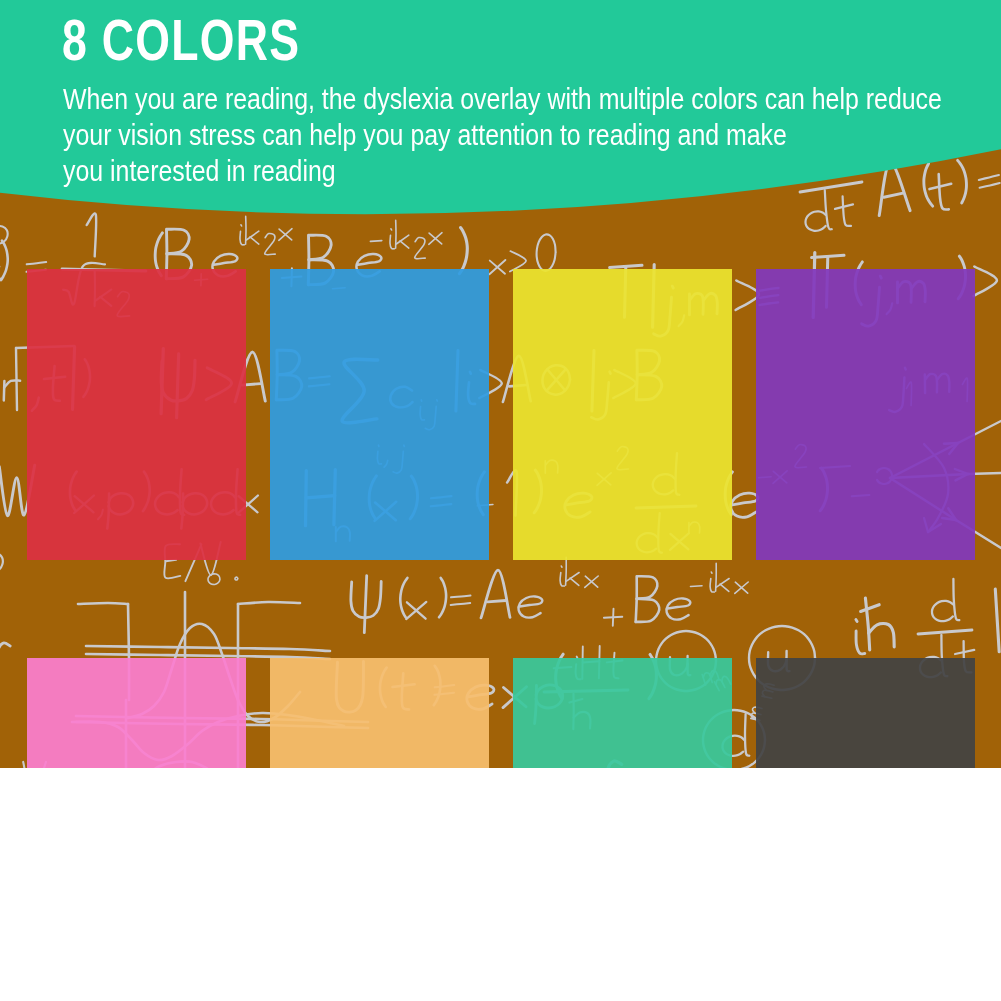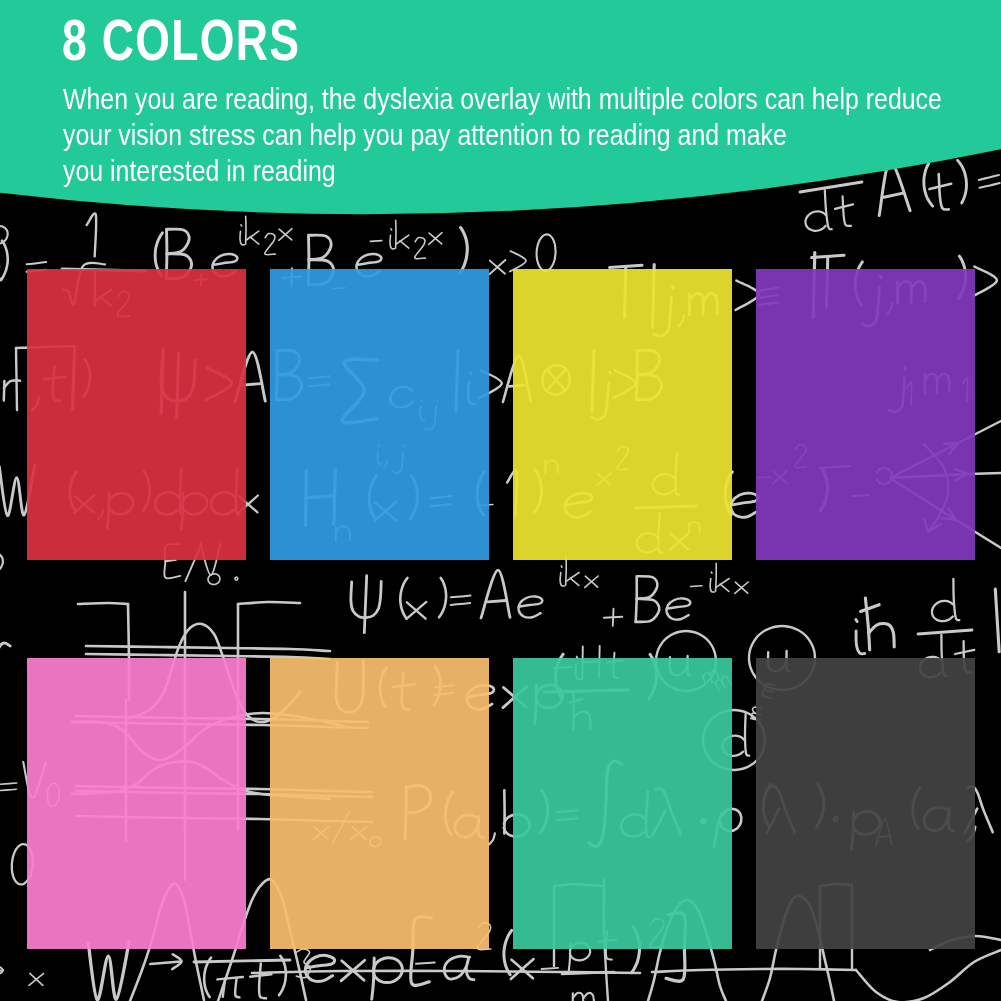--- a/index.html
+++ b/index.html
@@ -1,18 +1,18 @@
 <!DOCTYPE html>
 <html><head>
 <meta charset="utf-8">
 <style>
   html,body{margin:0;padding:0;}
   body{width:1001px;height:1001px;overflow:hidden;
        font-family:"Liberation Sans", sans-serif;}
-  #page{position:relative;width:1001px;height:1001px;overflow:hidden;background:#000000;}
+  #page{position:relative;width:1001px;height:768px;overflow:hidden;background:#a16207;}
   #bg{position:absolute;top:0;left:0;width:1001px;height:1001px;}
   #swatches{position:absolute;top:0;left:0;width:1001px;height:1001px;}
   .swatch{position:absolute;}
   #header{position:absolute;top:0;left:0;width:1001px;height:240px;}
   #headerbg{position:absolute;top:0;left:0;}
   #title{position:absolute;left:62px;top:6px;color:#fff;font-size:58px;
          font-weight:bold;white-space:nowrap;letter-spacing:1.6px;
          transform:scaleX(0.770);transform-origin:left top;}
   #subtitle{position:absolute;left:63px;top:81px;color:#fff;font-size:30px;
             line-height:36px;white-space:nowrap;

